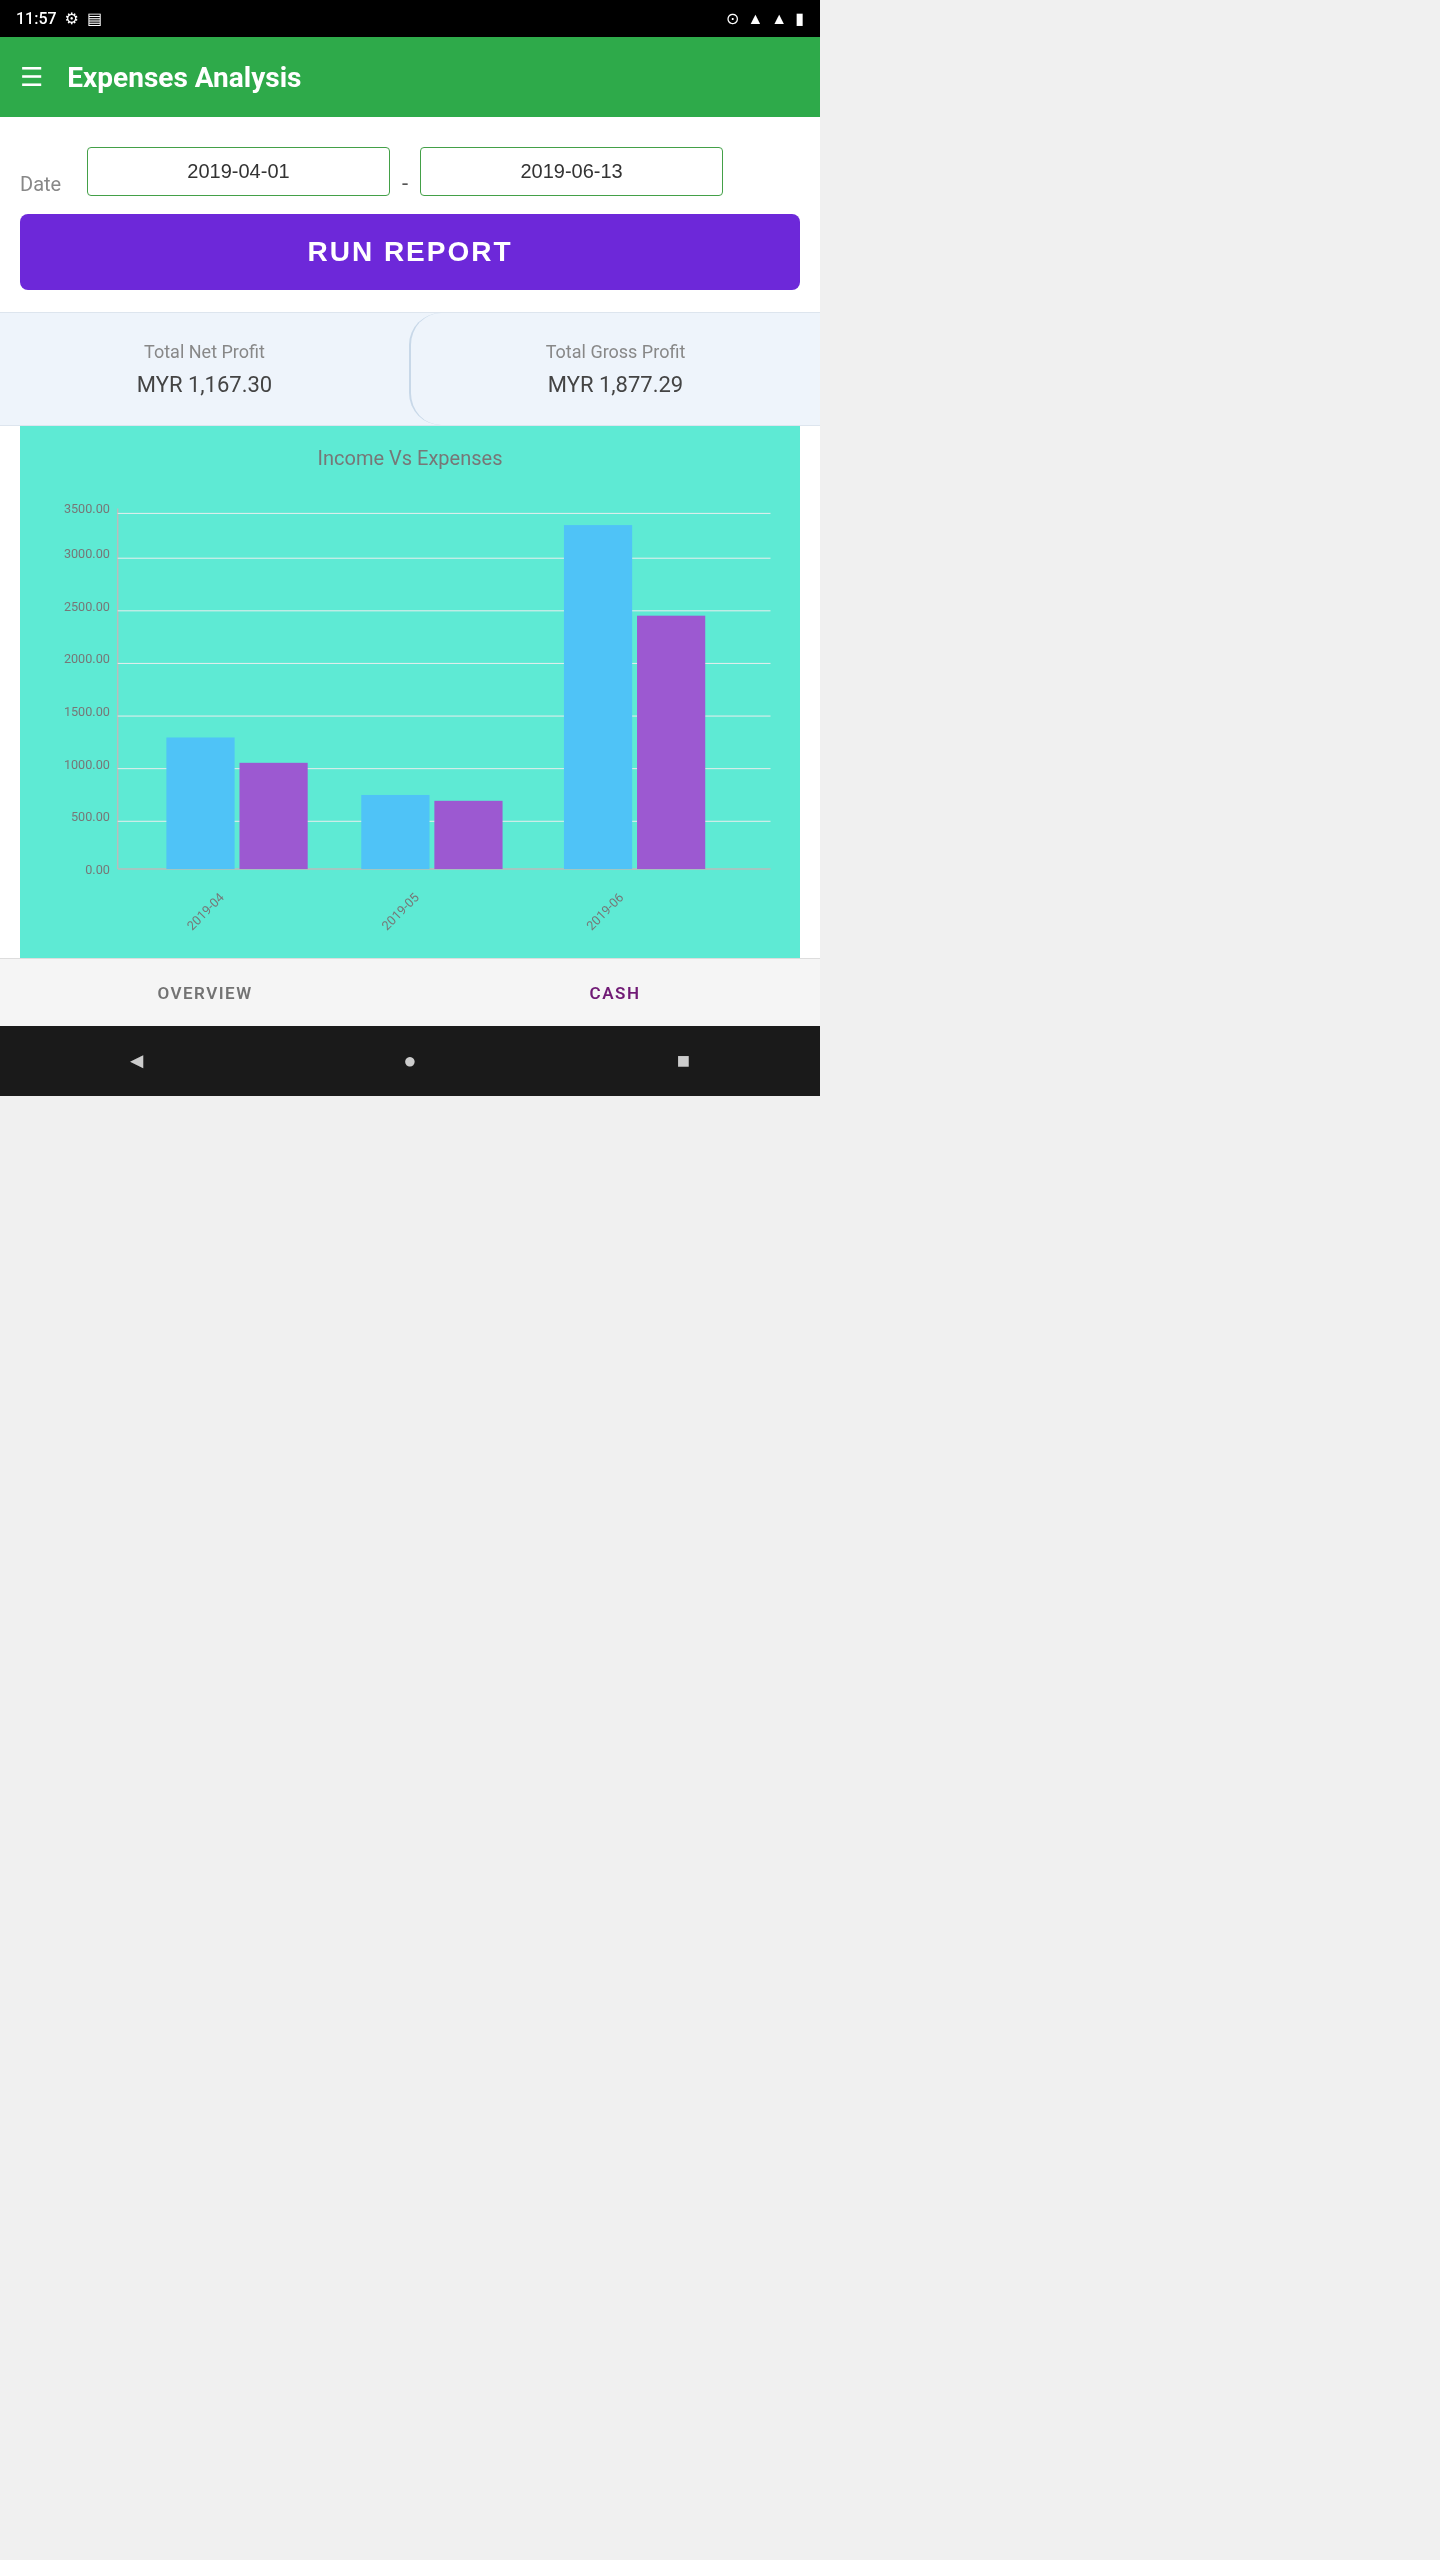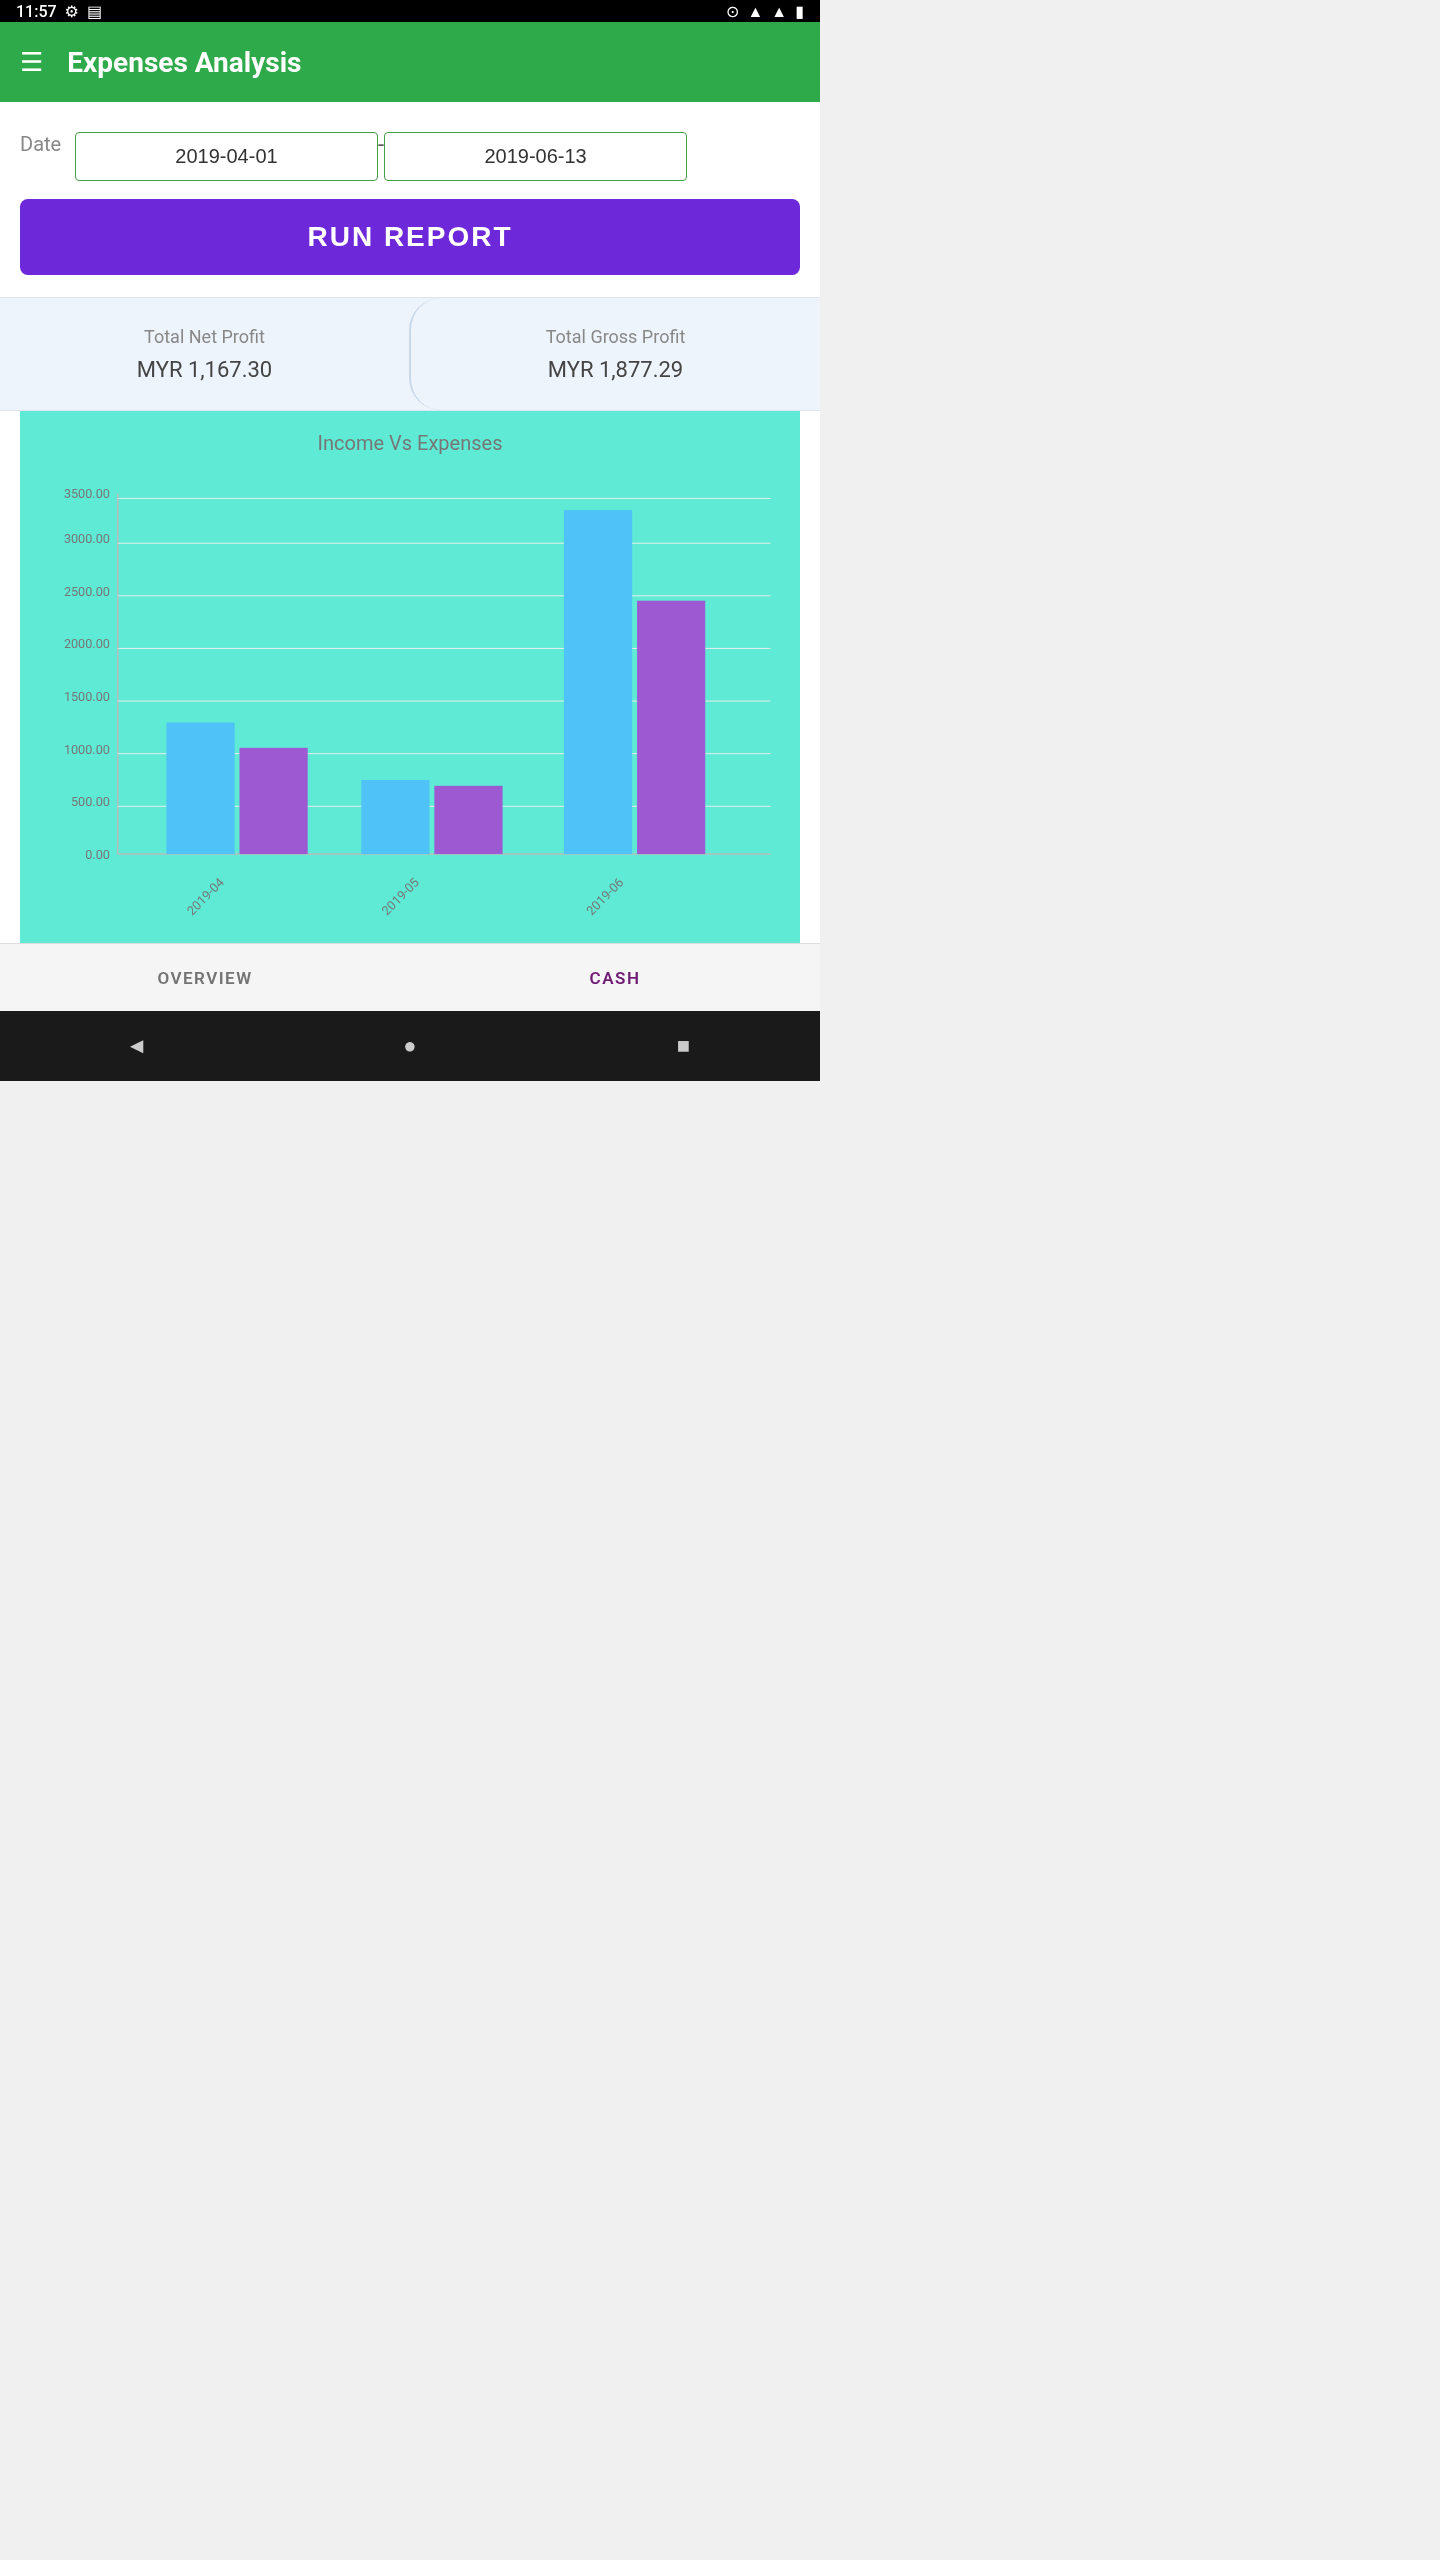--- a/index.html
+++ b/index.html
@@ -9,21 +9,21 @@
       background: #f0f0f0;
       width: 820px;
       min-height: 1370px;
       position: relative;
       overflow-x: hidden;
     }
 
     
     .status-bar {
       background: #000;
-      height: 22px;
+      height: 37px;
       display: flex;
       align-items: center;
       justify-content: space-between;
       padding: 0 16px;
       color: #fff;
       font-size: 16px;
       font-weight: 500;
     }
     .status-left { display: flex; align-items: center; gap: 8px; }
     .status-right { display: flex; align-items: center; gap: 8px; }
@@ -50,21 +50,22 @@
 
     
     .content {
       background: #fff;
       padding: 20px 20px 0 20px;
     }
 
     
     .date-row {
       display: flex;
-      align-items: flex-start;
+      align-items: flex-end;
+      gap: 12px;
       margin-bottom: 18px;
       padding-top: 10px;
     }
     .date-label {
       color: #888;
       font-size: 20px;
       min-width: 55px;
     }
     .date-input {
       border: 1.5px solid #43a047;

